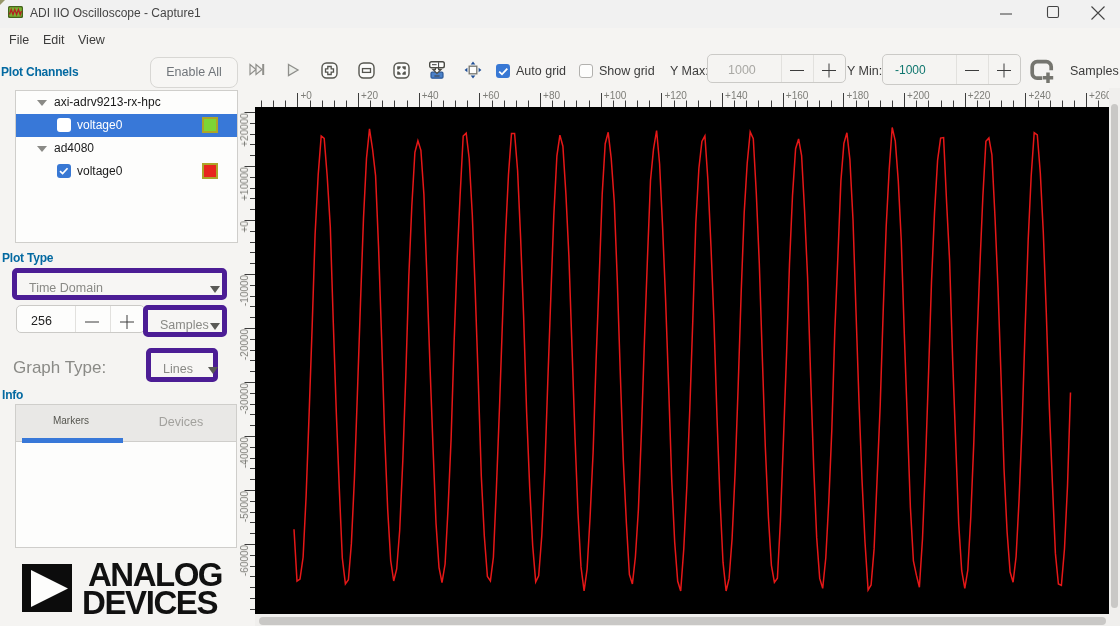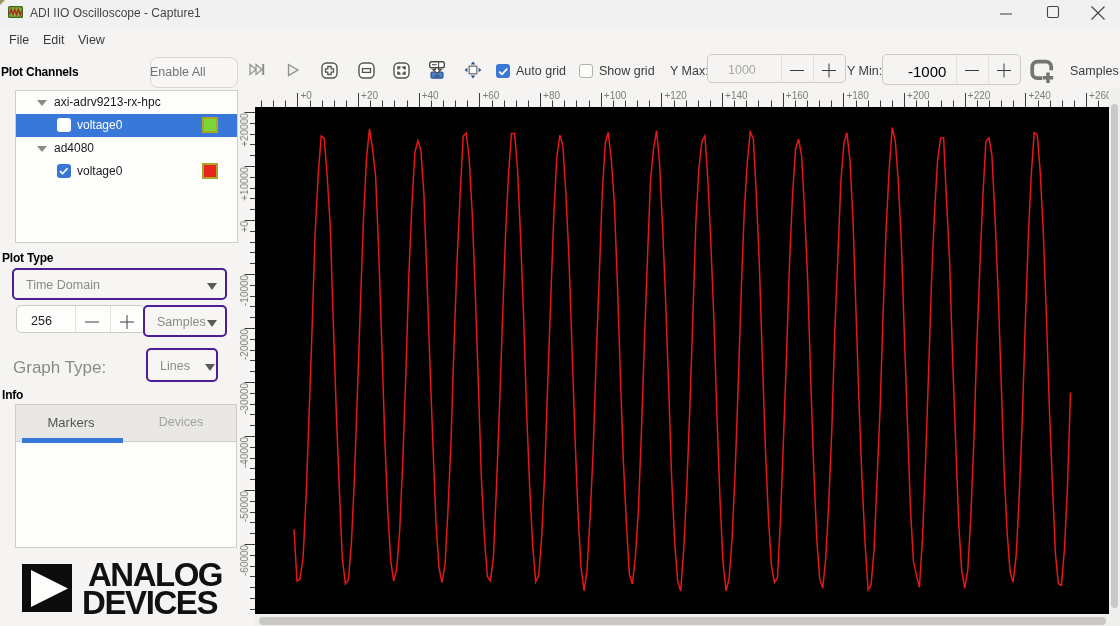--- a/index.html
+++ b/index.html
@@ -1,24 +1,24 @@
 <!DOCTYPE html>
 <html><head><meta charset="utf-8"><style>
 *{margin:0;padding:0;box-sizing:border-box}
 html,body{width:1120px;height:626px;overflow:hidden}
 body{position:relative;background:#f5f4f2;font-family:"Liberation Sans",sans-serif;-webkit-font-smoothing:antialiased}
 .abs{position:absolute}
 .titlebar{left:0;top:0;width:1120px;height:28px;background:#f1f1f1}
 .title-txt{left:30px;top:5.5px;font-size:12px;color:#454545}
 .menubar{left:0;top:28px;width:1120px;height:25px;background:#f5f4f2}
 .menu{top:33px;font-size:12.5px;color:#3c3c3c}
-.lbl-b{font-size:12px;font-weight:bold;color:#000000;letter-spacing:-0.2px}
+.lbl-b{font-size:12px;font-weight:bold;color:#0369a1;letter-spacing:-0.2px}
 .lbl{font-size:12.5px;color:#3c3c3c}
 .btn{border:1px solid #d8d7d4;border-radius:8px;background:#f7f6f4}
-.combo{border:2px solid #4c1d95;border-radius:5px;background:#f7f6f4}
+.combo{border:5px solid #4c1d95;border-radius:5px;background:#f7f6f4}
 .combo .ctxt{position:absolute;font-size:12.5px;color:#8a8a86}
 .arrow{position:absolute;width:0;height:0;border-left:5.5px solid transparent;border-right:5.5px solid transparent;border-top:7px solid #5a5a56}
 .spin{border:1px solid #cbcac7;border-radius:5px;background:#fdfdfc}
 .sep{position:absolute;top:0;bottom:0;width:1px;background:#e2e1de}
 .tree{left:15px;top:90px;width:223px;height:153px;background:#fdfdfc;border:1px solid #cfcecb}
 .trow{position:absolute;left:0;width:221px;height:23px}
 .tri{position:absolute;width:0;height:0;border-left:5px solid transparent;border-right:5px solid transparent;border-top:6.5px solid #8a8a86}
 .ttxt{position:absolute;font-size:12px;color:#1a1a1a}
 .cbx{position:absolute;width:14px;height:14px;border-radius:3px}
 .swatch{position:absolute;width:16px;height:16px;border:2px solid #ada528}
@@ -45,21 +45,21 @@
 </svg>
 <div class="abs" style="left:0;top:0;width:5px;height:5px;background:#97976a;clip-path:polygon(0 0,100% 0,0 100%)"></div>
 
 <div class="abs menubar"></div>
 <div class="abs menu" style="left:9px">File</div>
 <div class="abs menu" style="left:43px">Edit</div>
 <div class="abs menu" style="left:78px">View</div>
 
 <div class="abs lbl-b" style="left:1px;top:65px">Plot Channels</div>
 <div class="abs btn" style="left:150px;top:57px;width:88px;height:31px"></div>
-<div class="abs" style="left:150px;top:65px;width:88px;font-size:12.5px;color:#70757a">Enable All</div>
+<div class="abs" style="left:150px;top:65px;width:88px;text-align:center;font-size:12.5px;color:#70757a">Enable All</div>
 <svg class="abs" style="left:249px;top:63px" width="16" height="13" viewBox="0 0 16 13">
     <path d="M1 1.5 L7 6.5 L1 11.5 Z" fill="#f2f1ef" stroke="#8f8f8b" stroke-width="1.2"></path>
     <path d="M7 1.5 L13 6.5 L7 11.5 Z" fill="#f2f1ef" stroke="#8f8f8b" stroke-width="1.2"></path>
     <rect x="13.2" y="1" width="2" height="11" fill="#8f8f8b"></rect>
   </svg>
 <svg class="abs" style="left:287px;top:63px" width="13" height="14" viewBox="0 0 13 14">
     <path d="M1.5 1.5 L11 7 L1.5 12.5 Z" fill="#eceeea" stroke="#8f8f8b" stroke-width="1.3"></path>
   </svg>
 <svg class="abs" style="left:321px;top:62px" width="17" height="17" viewBox="0 0 17 17">
     <rect x="1" y="1" width="15" height="15" rx="4.5" fill="#fbfbfa" stroke="#55554f" stroke-width="1.4"></rect>
@@ -107,21 +107,21 @@
  <svg class="abs" style="left:73px;top:0" width="66" height="31">
       <line x1="9" y1="15.5" x2="23" y2="15.5" stroke="#bbbab6" stroke-width="1.6"></line>
       <line x1="41" y1="15.5" x2="55" y2="15.5" stroke="#bbbab6" stroke-width="1.6"></line>
       <line x1="48" y1="8.5" x2="48" y2="22.5" stroke="#bbbab6" stroke-width="1.6"></line>
     </svg>
 </div>
 <div class="abs lbl" style="left:847px;top:64px">Y Min:</div>
 <div class="abs spin" style="left:882px;top:54px;width:139px;height:31px;background:#f5f4f2">
  <div class="sep" style="left:73px"></div>
     <div class="sep" style="left:105px"></div>
- <div class="abs" style="left:25px;top:8px;font-size:15px;color:#000000">-1000</div>
+ <div class="abs" style="left:12px;top:8px;font-size:12px;color:#0f766e">-1000</div>
  <svg class="abs" style="left:73px;top:0" width="66" height="31">
       <line x1="9" y1="15.5" x2="23" y2="15.5" stroke="#bbbab6" stroke-width="1.6"></line>
       <line x1="41" y1="15.5" x2="55" y2="15.5" stroke="#bbbab6" stroke-width="1.6"></line>
       <line x1="48" y1="8.5" x2="48" y2="22.5" stroke="#bbbab6" stroke-width="1.6"></line>
     </svg>
 </div>
 <svg class="abs" style="left:1030px;top:58px" width="25" height="26" viewBox="0 0 25 26">
     <path d="M12.2 20.2 H7.3 A5 5 0 0 1 2.2 15.2 V8.7 A5 5 0 0 1 7.3 3.7 H15.9 A5 5 0 0 1 21.2 8.7 V12.2" fill="none" stroke="#75756f" stroke-width="3.7"></path>
     <path d="M12.8 19.7 h10.4 M18 14.5 v10.4" stroke="#75756f" stroke-width="3.5"></path>
   </svg>
@@ -165,21 +165,21 @@
 </div>
 <div class="abs" style="left:13px;top:358px;font-size:17px;color:#8a8a86">Graph Type:</div>
 <div class="abs combo" style="left:146px;top:348px;width:72px;height:34px">
  <div class="ctxt" style="left:12px;top:9px">Lines</div>
  <div class="arrow" style="left:57px;top:14px"></div>
 </div>
 <div class="abs lbl-b" style="left:2px;top:388px">Info</div>
 
 <div class="abs tabbox">
  <div class="abs" style="left:0;top:0;width:220px;height:37px;background:#e9e8e6;border-bottom:1px solid #cfcecb"></div>
- <div class="abs" style="left:0;top:10px;width:110px;text-align:center;font-size:13px;color:#55554f">Markers</div>
+ <div class="abs" style="left:0;top:10px;width:110px;text-align:center;font-size:10px;color:#55554f">Markers</div>
  <div class="abs" style="left:110px;top:10px;width:110px;text-align:center;font-size:12.5px;color:#a2a19d">Devices</div>
  <div class="abs" style="left:6px;top:33px;width:101px;height:5px;background:#3878d8"></div>
 </div>
 
 <div class="abs" style="left:22px;top:564px;width:50px;height:48px;background:#0c0c0c"></div>
 <div class="abs" style="left:31px;top:570px;width:37px;height:37px;background:#fdfdfc;clip-path:polygon(0 0,100% 50%,0 100%)"></div>
 <div class="abs logo-txt" style="left:88px;top:558px;width:132px;letter-spacing:-1.5px">ANALOG</div>
 <div class="abs logo-txt" style="left:82px;top:586px;width:133px;letter-spacing:-1.4px">DEVICES</div>
 
 <svg class="abs" style="left:238px;top:88px" width="872" height="19">

